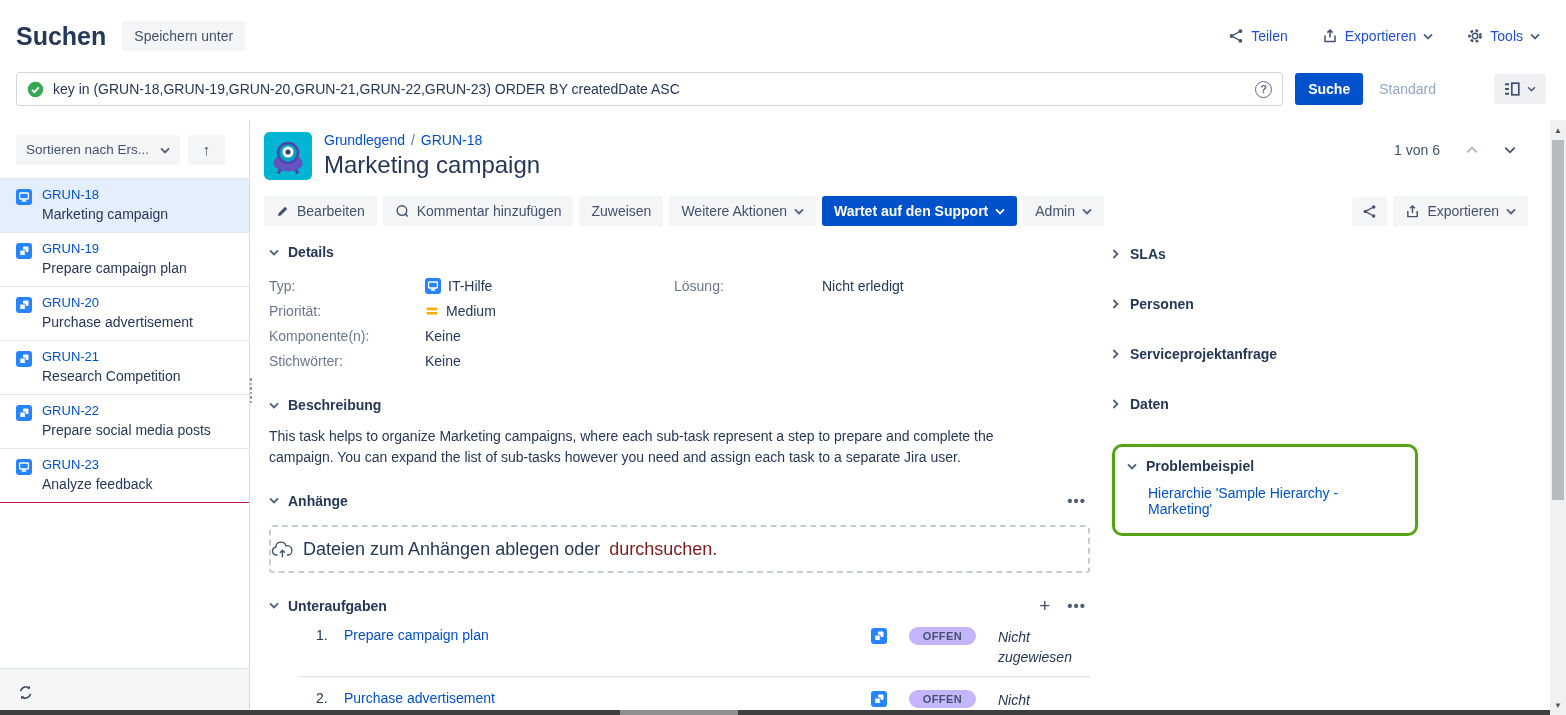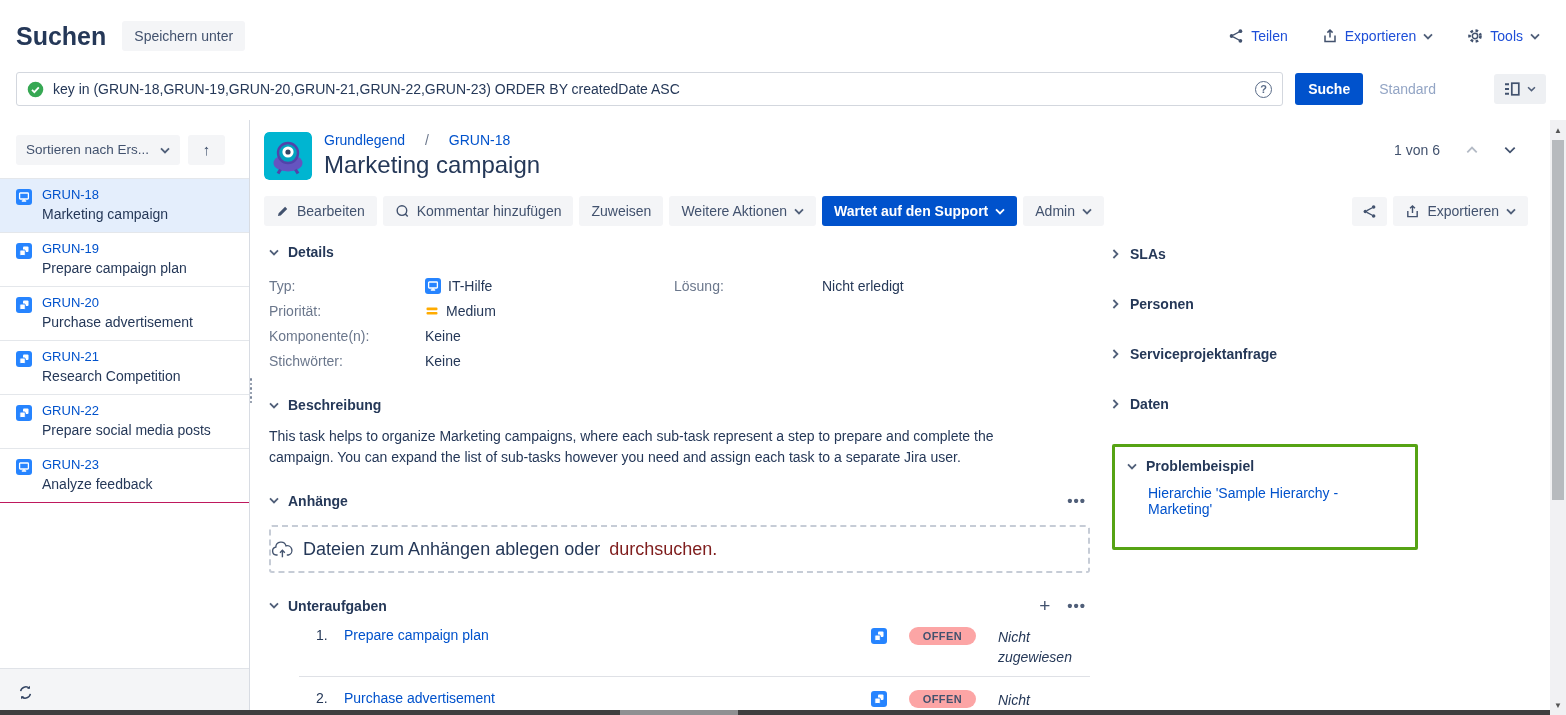--- a/index.html
+++ b/index.html
@@ -45,21 +45,21 @@
 .icon-box{width:16px;height:16px;border-radius:3px;background:#2684ff;display:inline-flex;align-items:center;justify-content:center;flex-shrink:0}
 .sidebar-footer{position:absolute;left:0;right:0;bottom:0;height:47px;background:#f4f5f7;border-top:1px solid #e0e3e8;display:flex;align-items:center;padding:0 18px}
 .resize-dots{position:absolute;top:258px;right:-3px;display:flex;flex-direction:column;gap:2px;z-index:3}
 .resize-dots i{width:2.5px;height:2.5px;border-radius:50%;background:#7a869a}
 
 
 .main{flex:1;position:relative;padding:12px 0 0 14px;overflow:hidden}
 .issue-header{display:flex;align-items:flex-start}
 .avatar{width:48px;height:48px;border-radius:5px;overflow:hidden;flex-shrink:0}
 .header-texts{margin-left:12px}
-.breadcrumb{font-size:14px;display:flex;gap:20px;align-items:center}
+.breadcrumb{font-size:14px;display:flex;gap:6px;align-items:center}
 .breadcrumb a{color:#0052cc;text-decoration:none}
 .crumb-sep{color:#6b778c}
 .issue-title{font-size:24px;font-weight:500;color:#253858;margin-top:3px}
 .pagination{position:absolute;top:22px;right:34px;display:flex;align-items:center;font-size:14px;color:#42526e}
 .pg-chev{margin-left:26px;cursor:pointer;display:inline-flex}
 .pg-chev.disabled{color:#b3bac5}
 
 .toolbar{display:flex;align-items:center;gap:6px;margin-top:16px;padding-right:22px}
 .toolbar .spacer{flex:1}
 .iconbtn{padding:7px 10px}
@@ -85,25 +85,25 @@
 .desc-text{margin-top:13px;font-size:14px;line-height:21px;color:#253858;width:742px}
 
 .dropzone{margin-top:16px;height:48px;border:2px dashed #c6ccd6;border-radius:3px;display:flex;align-items:center;justify-content:flex-start;gap:9px;font-size:18px;color:#253858;cursor:pointer}
 .dropzone a{color:#7f1d1d;text-decoration:none}
 
 .st-row{display:flex;align-items:flex-start;padding:13px 0 9px 47px}
 .st-row + .st-row{border-top:1px solid #dfe1e6;margin-left:30px;padding-left:17px}
 .st-num{width:28px;font-size:14px;color:#253858}
 .st-title{flex:1;font-size:14px;color:#0052cc;text-decoration:none}
 .st-icon{margin-top:1px}
-.st-badge{background:#fca5a5;color:#42526e;font-size:11px;font-weight:700;letter-spacing:.4px;border-radius:9px;padding:3px 14px;margin-left:22px}
+.st-badge{background:#c4b5fd;color:#42526e;font-size:11px;font-weight:700;letter-spacing:.4px;border-radius:9px;padding:3px 14px;margin-left:22px}
 .st-assignee{width:92px;margin-left:22px;font-size:14px;font-style:italic;color:#253858;line-height:20px}
 
 .panel{display:flex;align-items:center;gap:11px;font-size:14px;font-weight:700;color:#253858;height:20px;margin-bottom:30px;cursor:pointer}
-.problem-box{border:3px solid #56a314;border-radius:2px;padding:11px 12px 29px;margin-top:14px;width:306px}
+.problem-box{border:3px solid #56a314;border-radius:10px;padding:11px 12px 15px;margin-top:14px;width:306px}
 .problem-head{display:flex;align-items:center;gap:9px;font-size:14px;font-weight:700;color:#253858}
 .problem-link{display:inline-block;margin:11px 0 0 21px;font-size:14px;color:#0052cc;text-decoration:none}
 
 
 .vscroll{width:16px;flex-shrink:0;background:#f1f1f3;position:relative}
 .vs-arrow{position:absolute;left:0;width:16px;height:16px;display:flex;align-items:center;justify-content:center;color:#555;font-size:8px;cursor:pointer}
 .vs-up{top:2px}.vs-down{bottom:2px}
 .vs-thumb{position:absolute;top:20px;left:2px;width:12px;height:360px;background:#b7babe;cursor:pointer}
 .hscroll{position:absolute;left:0;bottom:0;width:1550px;height:5px;background:#3f3f3f;z-index:5}
 .hs-thumb{position:absolute;left:620px;top:0;width:118px;height:5px;background:#8f9092;cursor:pointer}

